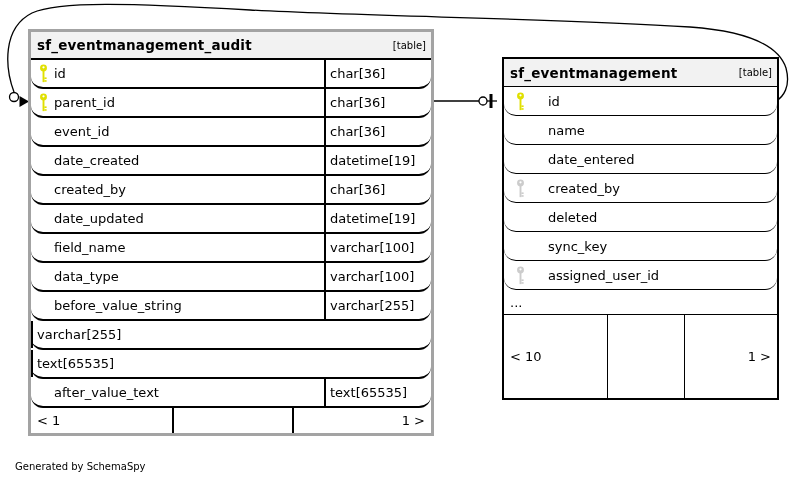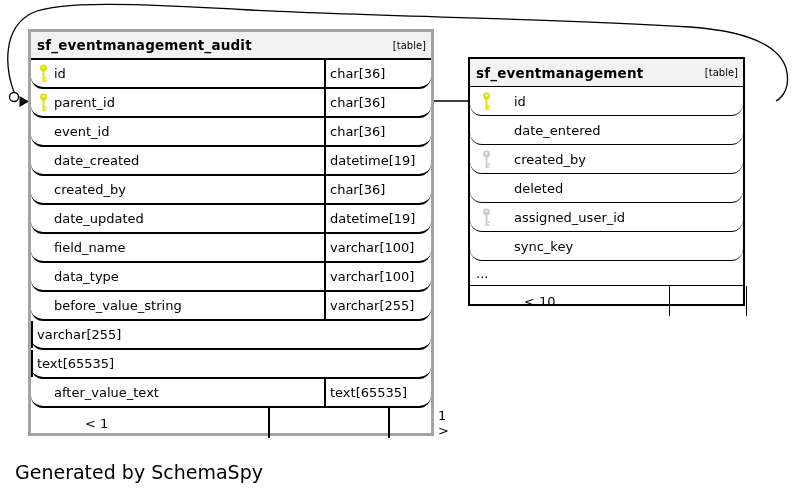--- a/index.html
+++ b/index.html
@@ -22,22 +22,22 @@
     background: #fff;
     display: flex;
     flex-direction: column;
   }
   .tbl-main {
     left: 28px; top: 29px;
     width: 406px; height: 407px;
     border: 3px solid #a3a3a3;
   }
   .tbl-ref {
-    left: 468px; top: 57px;
-    width: 277px; height: 249px;
+    left: 502px; top: 57px;
+    width: 277px; height: 343px;
     border: 2px solid #000;
   }
 
   .tbl-header {
     display: flex;
     align-items: center;
     justify-content: space-between;
     background: #f2f2f2;
     padding: 0 5px 0 6px;
     flex: 0 0 28px;
@@ -96,42 +96,42 @@
     font-size: 13px;
     border-bottom: 1px solid #000;
   }
 
   .tbl-footer {
     flex: 1 1 auto;
     display: flex;
     align-items: stretch;
     font-size: 13px;
   }
-  .fcell { display: flex; align-items: center; margin-left: 48px; }
+  .fcell { display: flex; align-items: center; }
   .tbl-main .fcell-1 { flex: 0 0 141px; padding-left: 6px; }
   .tbl-main .fcell-2 { flex: 0 0 122px; border-left: 2px solid #000; border-right: 2px solid #000; }
   .tbl-main .fcell-3 { flex: 1 1 auto; justify-content: flex-end; padding-right: 6px; }
   .tbl-ref .fcell-1 { flex: 0 0 103px; padding-left: 6px; }
   .tbl-ref .fcell-2 { flex: 0 0 78px; border-left: 1px solid #000; border-right: 1px solid #000; }
   .tbl-ref .fcell-3 { flex: 1 1 auto; justify-content: flex-end; padding-right: 6px; }
 
   
   .rel-overlay {
     position: absolute;
     left: 0; top: 0;
     width: 793px; height: 492px;
     pointer-events: none;
   }
 
   
   .generator-note {
     position: absolute;
     left: 15px;
     top: 461px;
-    font-size: 19px;
+    font-size: 10px;
   }
 </style>
 </head>
 <body>
 
 <div class="canvas">
 
   <svg class="rel-overlay" width="793" height="492" viewBox="0 0 793 492">
 
     <path d="M 14 92
@@ -346,20 +346,34 @@
               <circle cx="5" cy="3.9" r="1.3" fill="#fff"></circle>
               <rect x="3.9" y="8" width="2.2" height="13" fill="currentColor"></rect>
               <rect x="6" y="15.5" width="2.6" height="1.9" fill="currentColor"></rect>
               <rect x="6" y="18.7" width="2.6" height="1.9" fill="currentColor"></rect>
             </svg>
         </span>
         <span>id</span>
       </div>
     </div>
 
+    <div class="tbl-row">
+      <div class="cell-name">
+        <span class="key-slot key-none">
+          <svg viewBox="0 0 10 22" width="9" height="19">
+              <circle cx="5" cy="4.6" r="4" fill="currentColor"></circle>
+              <circle cx="5" cy="3.9" r="1.3" fill="#fff"></circle>
+              <rect x="3.9" y="8" width="2.2" height="13" fill="currentColor"></rect>
+              <rect x="6" y="15.5" width="2.6" height="1.9" fill="currentColor"></rect>
+              <rect x="6" y="18.7" width="2.6" height="1.9" fill="currentColor"></rect>
+            </svg>
+        </span>
+        <span>name</span>
+      </div>
+    </div>
 
     <div class="tbl-row">
       <div class="cell-name">
         <span class="key-slot key-none">
           <svg viewBox="0 0 10 22" width="9" height="19">
               <circle cx="5" cy="4.6" r="4" fill="currentColor"></circle>
               <circle cx="5" cy="3.9" r="1.3" fill="#fff"></circle>
               <rect x="3.9" y="8" width="2.2" height="13" fill="currentColor"></rect>
               <rect x="6" y="15.5" width="2.6" height="1.9" fill="currentColor"></rect>
               <rect x="6" y="18.7" width="2.6" height="1.9" fill="currentColor"></rect>
@@ -396,45 +410,45 @@
               <rect x="6" y="15.5" width="2.6" height="1.9" fill="currentColor"></rect>
               <rect x="6" y="18.7" width="2.6" height="1.9" fill="currentColor"></rect>
             </svg>
         </span>
         <span>deleted</span>
       </div>
     </div>
 
     <div class="tbl-row">
       <div class="cell-name">
+        <span class="key-slot key-none">
+          <svg viewBox="0 0 10 22" width="9" height="19">
+              <circle cx="5" cy="4.6" r="4" fill="currentColor"></circle>
+              <circle cx="5" cy="3.9" r="1.3" fill="#fff"></circle>
+              <rect x="3.9" y="8" width="2.2" height="13" fill="currentColor"></rect>
+              <rect x="6" y="15.5" width="2.6" height="1.9" fill="currentColor"></rect>
+              <rect x="6" y="18.7" width="2.6" height="1.9" fill="currentColor"></rect>
+            </svg>
+        </span>
+        <span>sync_key</span>
+      </div>
+    </div>
+
+    <div class="tbl-row">
+      <div class="cell-name">
         <span class="key-slot key-indexed">
           <svg viewBox="0 0 10 22" width="9" height="19">
               <circle cx="5" cy="4.6" r="4" fill="currentColor"></circle>
               <circle cx="5" cy="3.9" r="1.3" fill="#fff"></circle>
               <rect x="3.9" y="8" width="2.2" height="13" fill="currentColor"></rect>
               <rect x="6" y="15.5" width="2.6" height="1.9" fill="currentColor"></rect>
               <rect x="6" y="18.7" width="2.6" height="1.9" fill="currentColor"></rect>
             </svg>
         </span>
         <span>assigned_user_id</span>
-      </div>
-    </div>
-
-    <div class="tbl-row">
-      <div class="cell-name">
-        <span class="key-slot key-none">
-          <svg viewBox="0 0 10 22" width="9" height="19">
-              <circle cx="5" cy="4.6" r="4" fill="currentColor"></circle>
-              <circle cx="5" cy="3.9" r="1.3" fill="#fff"></circle>
-              <rect x="3.9" y="8" width="2.2" height="13" fill="currentColor"></rect>
-              <rect x="6" y="15.5" width="2.6" height="1.9" fill="currentColor"></rect>
-              <rect x="6" y="18.7" width="2.6" height="1.9" fill="currentColor"></rect>
-            </svg>
-        </span>
-        <span>sync_key</span>
       </div>
     </div>
 
     <div class="tbl-ellipsis">...</div>
 
     <div class="tbl-footer">
       <div class="fcell fcell-1">&lt; 10</div>
       <div class="fcell fcell-2"></div>
       <div class="fcell fcell-3">1 &gt;</div>
     </div>

